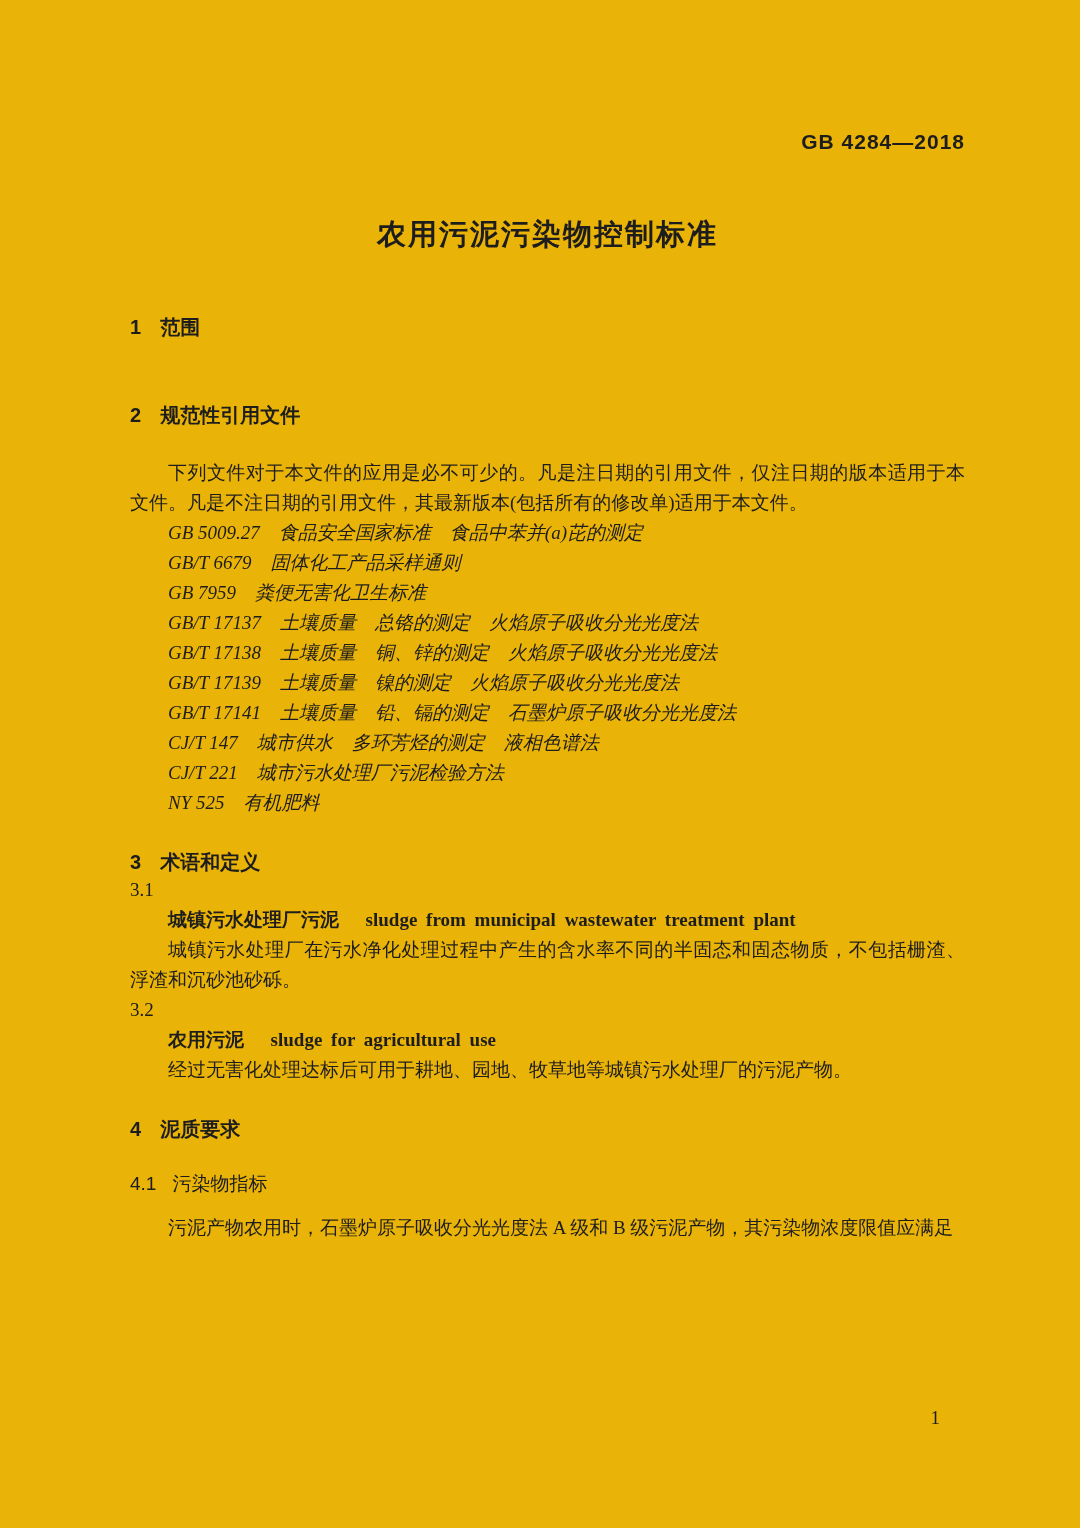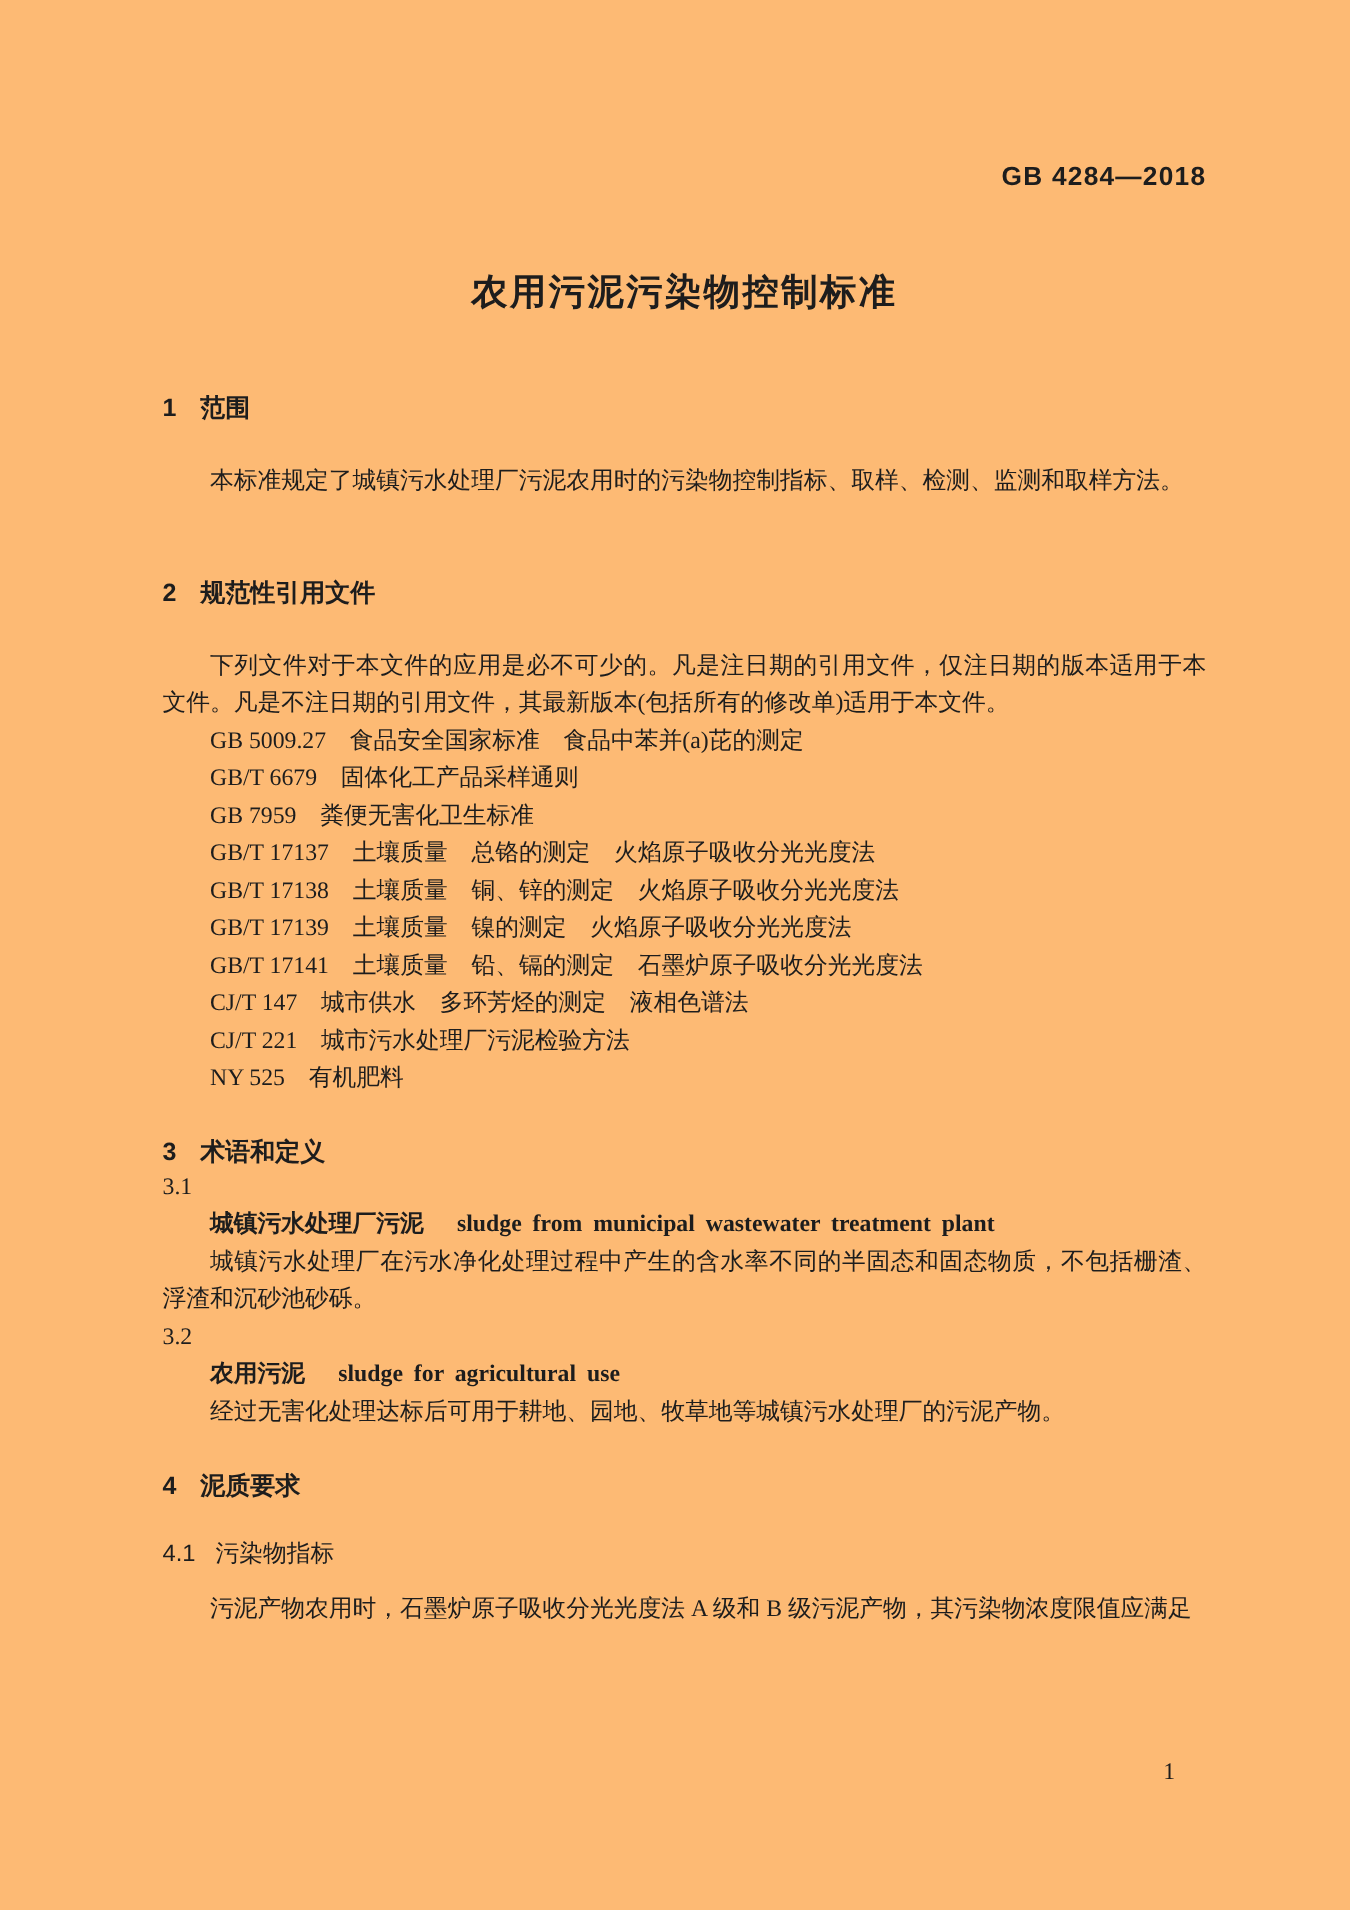--- a/index.html
+++ b/index.html
@@ -5,21 +5,21 @@
   html, body {
     margin: 0;
     padding: 0;
     background: #e8e8e8;
   }
   .page {
     position: relative;
     width: 1080px;
     height: 1528px;
     margin: 0 auto;
-    background: #fdba74;
+    background: #eab308;
     color: #1d1d1d;
     font-family: "Liberation Serif", "DejaVu Serif", serif;
     overflow: hidden;
   }
   .content {
     margin: 0 115px 0 130px; 
   }
   .doc-code {
     padding-top: 130px;
     text-align: right;
@@ -63,20 +63,21 @@
   }
   p.body.first { margin-top: 30px; }
   .indent { text-indent: 2em; }
   .ref-list { margin: 0; }
   p.ref {
     margin: 0;
     font-size: 19px;
     line-height: 30px;
     padding-left: 2em;
     white-space: nowrap;
+    font-style: italic;
   }
   .term-num {
     margin: 0;
     font-size: 19px;
     line-height: 30px;
   }
   .term-line {
     margin: 0;
     padding-left: 2em;
     font-size: 19px;
@@ -104,21 +105,20 @@
   <div class="content">
 
     <div class="doc-code">GB 4284—2018</div>
 
     <h1 class="doc-title">农用污泥污染物控制标准</h1>
 
     <section>
       <h2 class="sec-h">
         <span class="sec-num">1</span><span>范围</span>
       </h2>
-      <p class="body first indent">本标准规定了城镇污水处理厂污泥农用时的污染物控制指标、取样、检测、监测和取样方法。</p>
     </section>
 
     <section>
       <h2 class="sec-h">
         <span class="sec-num">2</span><span>规范性引用文件</span>
       </h2>
       <p class="body first indent">下列文件对于本文件的应用是必不可少的。凡是注日期的引用文件，仅注日期的版本适用于本文件。凡是不注日期的引用文件，其最新版本(包括所有的修改单)适用于本文件。</p>
       <div class="ref-list">
         <p class="ref">GB 5009.27　食品安全国家标准　食品中苯并(a)芘的测定</p>
         <p class="ref">GB/T 6679　固体化工产品采样通则</p>

